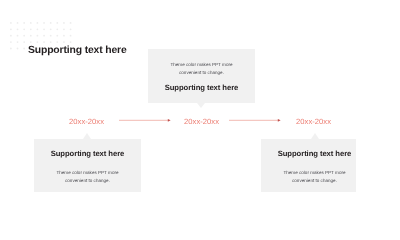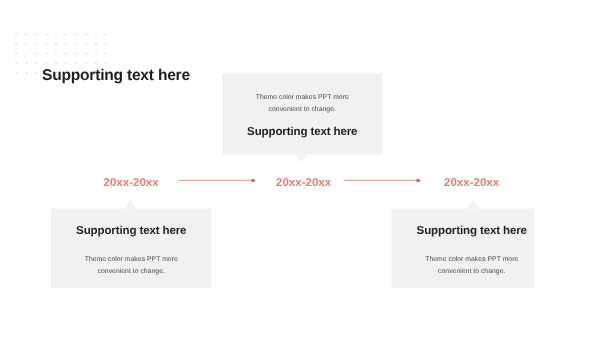--- a/index.html
+++ b/index.html
@@ -21,21 +21,21 @@
   .tail-down{border-left:4.5px solid transparent;border-right:4.5px solid transparent;
              border-top:5.5px solid var(--card);}
   .tail-up{border-left:4.5px solid transparent;border-right:4.5px solid transparent;
            border-bottom:6px solid var(--card);}
 
   .desc{position:absolute;left:0;right:0;font-size:4.55px;color:var(--body);
         text-align:center;line-height:8px;letter-spacing:0.02px;}
   .head{position:absolute;left:0;right:0;font-size:7.7px;font-weight:bold;
         color:var(--heading);text-align:center;letter-spacing:-0.08px;}
 
-  .date{position:absolute;font-size:7.6px;font-weight:bold;color:var(--accent);
+  .date{position:absolute;font-size:7.6px;font-weight:normal;color:var(--accent);
         letter-spacing:0.05px;white-space:nowrap;}
 
   .arrowsvg{position:absolute;overflow:visible;}
 </style>
 </head>
 <body>
 
 <div class="slide">
 
   <svg class="dots" id="dots-tl" style="left:10px;top:21.6px;" width="62" height="30">

